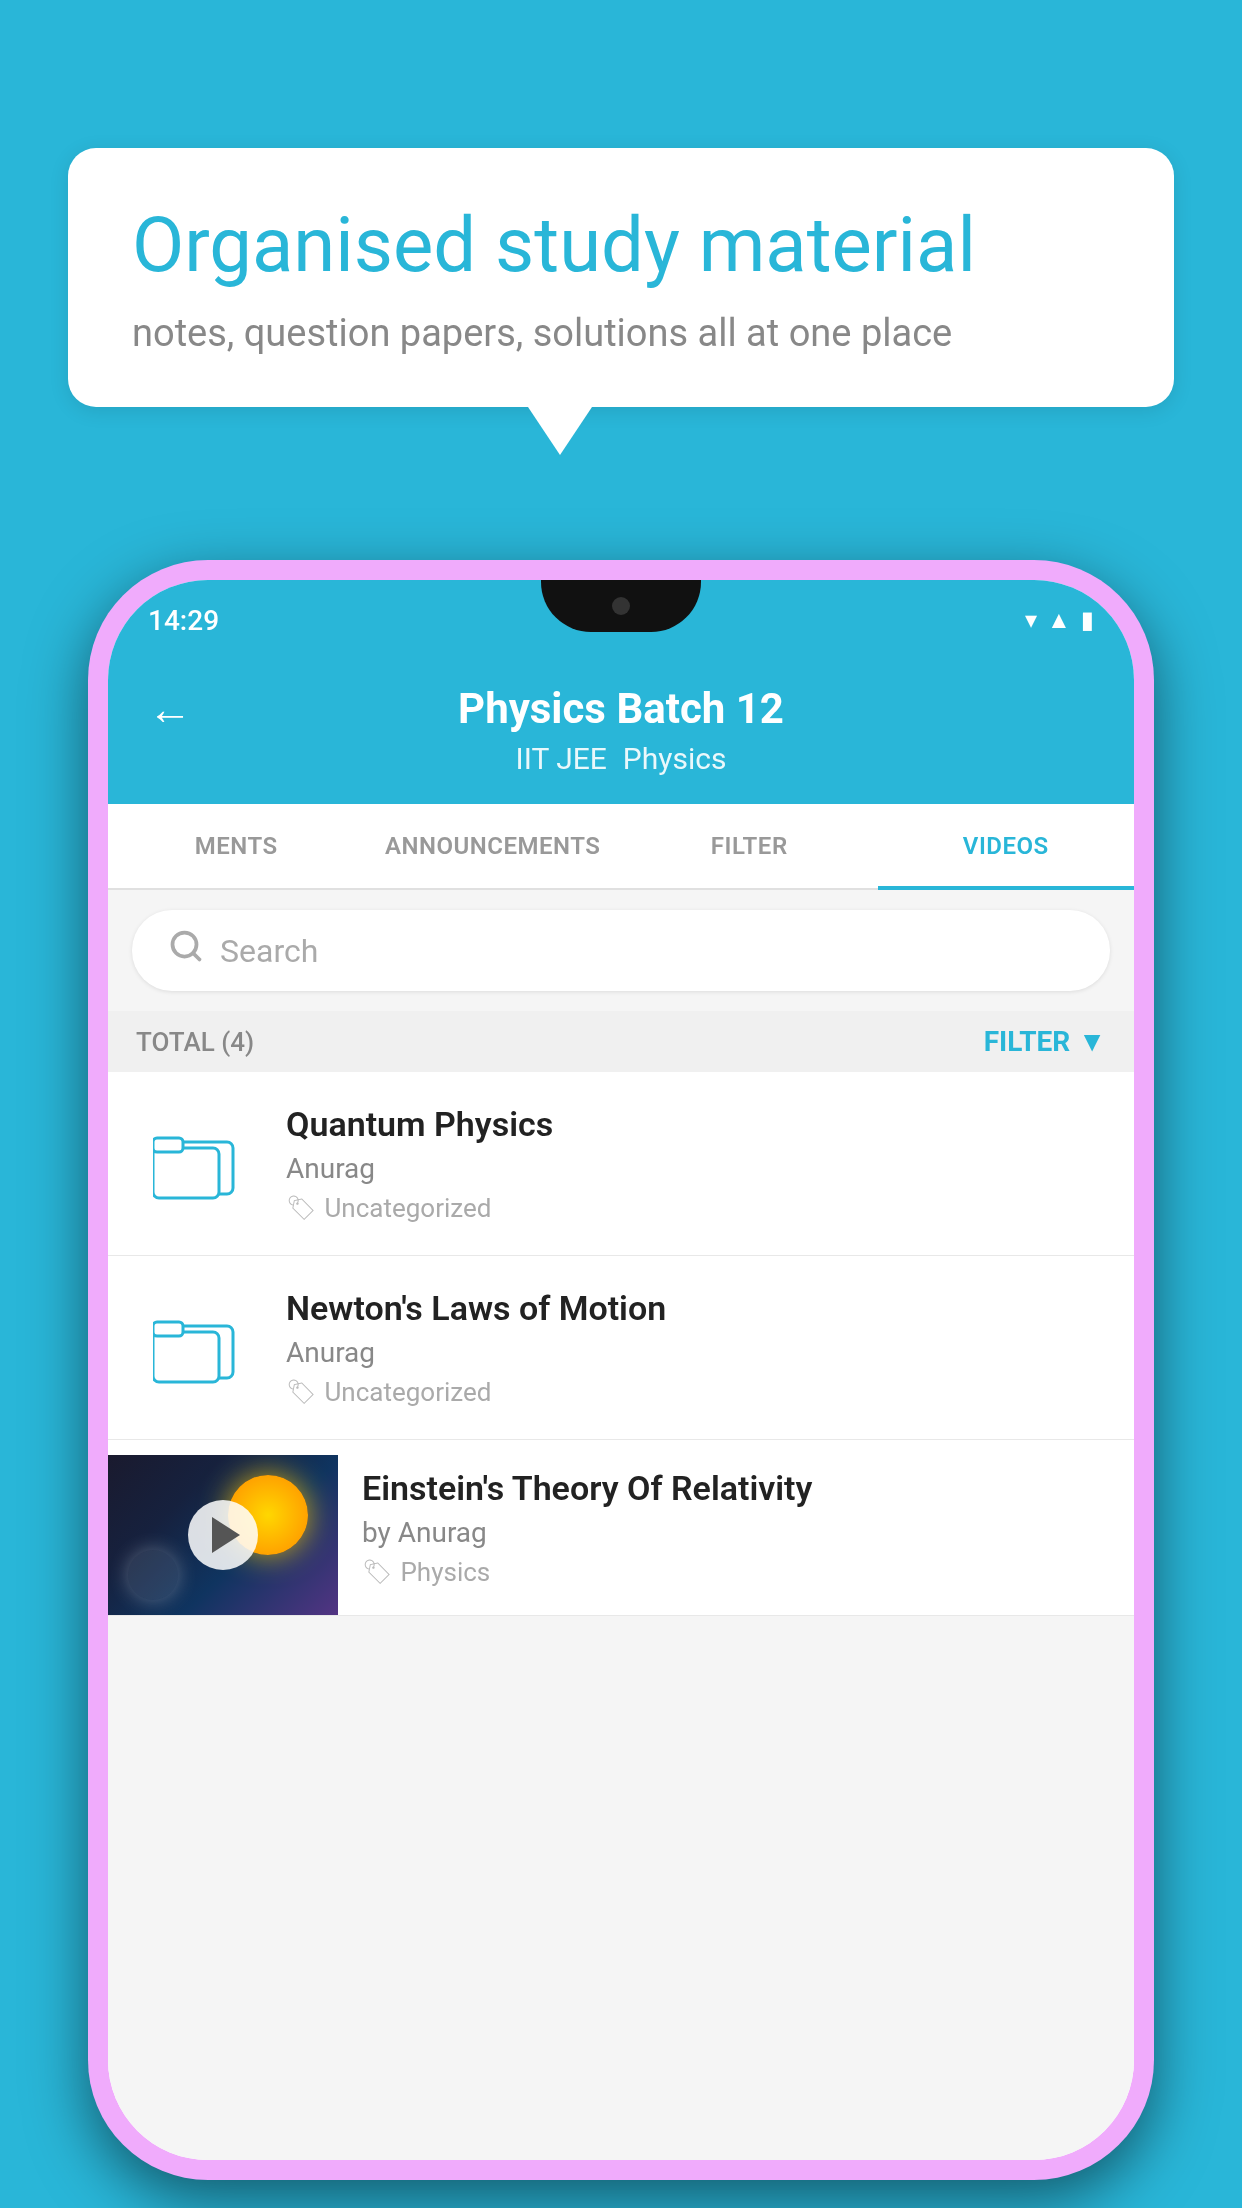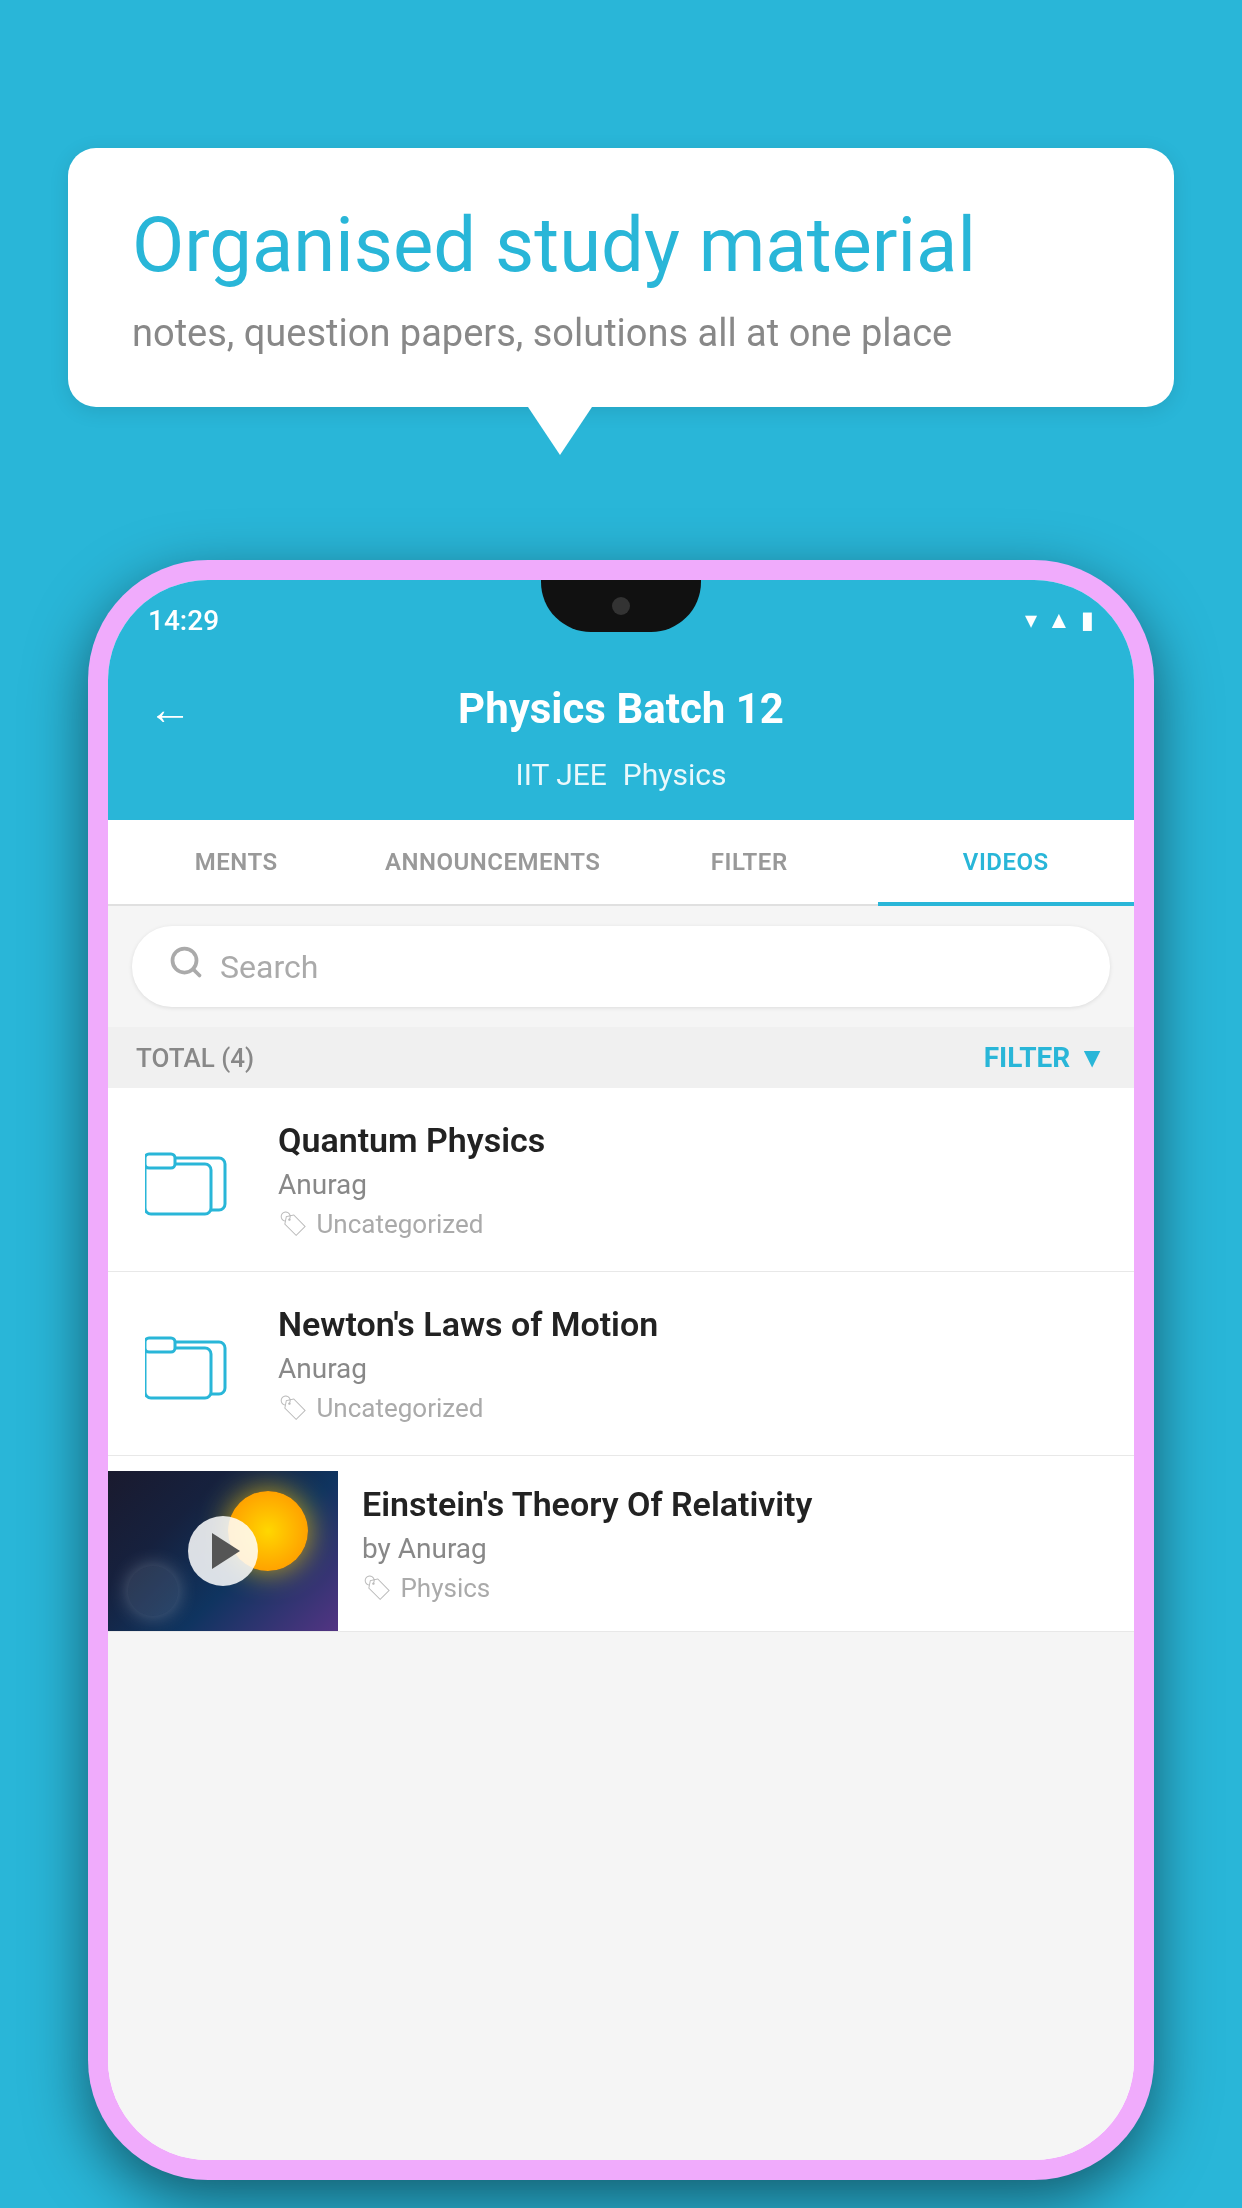--- a/index.html
+++ b/index.html
@@ -142,21 +142,21 @@
     .header-title {
       color: white;
       font-size: 42px;
       font-weight: 700;
       text-align: center;
     }
 
     .header-subtitle {
       display: flex;
       gap: 16px;
-      margin-top: 24px;
+      margin-top: 8px;
     }
 
     .header-subtitle span {
       color: rgba(255,255,255,0.9);
       font-size: 30px;
     }
 
     
     .tabs {
       background: white;
@@ -249,21 +249,21 @@
     }
 
     
     .video-list {
       background: white;
     }
 
     .video-item {
       display: flex;
       align-items: center;
-      padding: 32px 22px;
+      padding: 32px 30px;
       border-bottom: 1px solid #e8e8e8;
       gap: 28px;
       cursor: pointer;
     }
 
     .video-thumb {
       width: 120px;
       height: 90px;
       flex-shrink: 0;
       display: flex;

